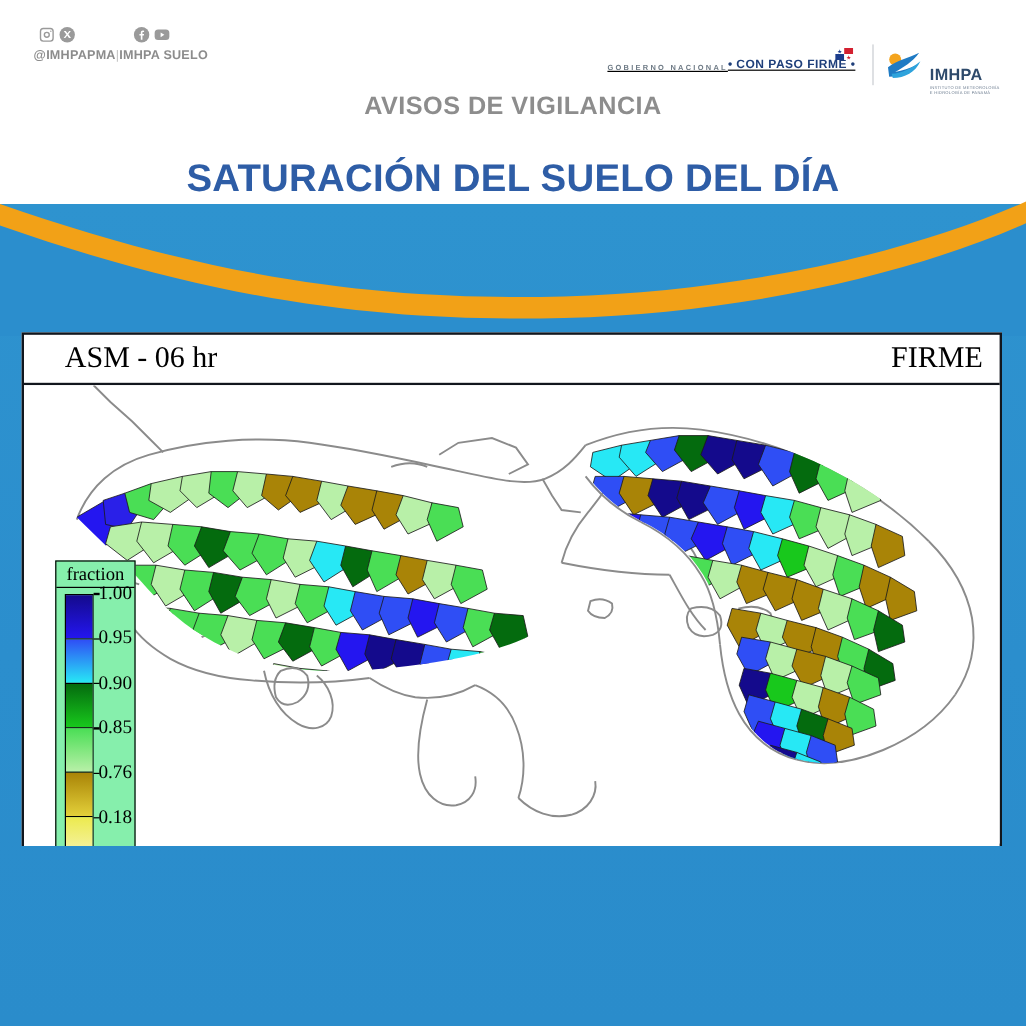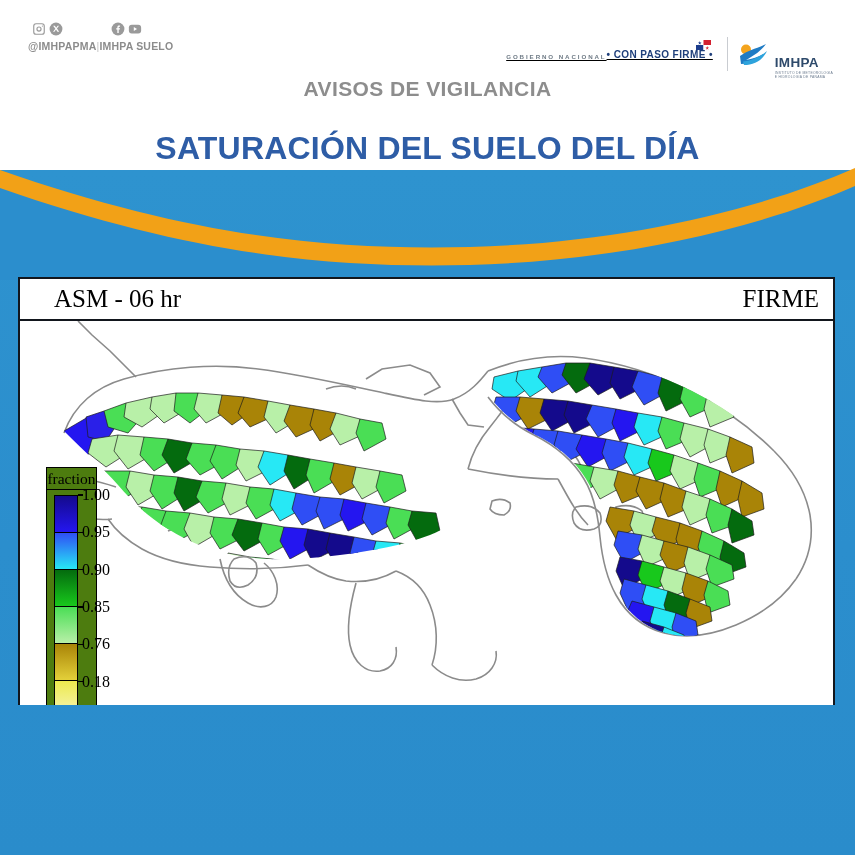--- a/index.html
+++ b/index.html
@@ -53,22 +53,22 @@
     background:#ffffff;border:2px solid #12161d;box-sizing:border-box;}
   .panel-head{position:relative;height:40px;border-bottom:2px solid #12161d;
     font-family:"Liberation Serif", serif;}
   .ph-left{position:absolute;left:14px;top:6px;font-size:25px;color:#000;margin-left:20px;}
   .ph-mid{position:absolute;left:0;top:6px;width:100%;text-align:center;font-size:25px;color:#000;}
   .ph-right{position:absolute;right:14px;top:6px;font-size:25px;color:#000;}
   .map-area{position:relative;width:100%;height:384px;overflow:hidden;background:#fff;}
   .map-svg{position:absolute;left:0;top:0;width:813px;height:384px;}
 
   
-  .legend{position:absolute;left:26px;top:146px;width:51px;height:261px;
-    background:#4d7c0f;border:1.6px solid #000;box-sizing:border-box;z-index:5;
+  .legend{position:absolute;left:26px;top:146px;width:67px;height:261px;
+    background:#86efac;border:1.6px solid #000;box-sizing:border-box;z-index:5;
     font-family:"Liberation Serif", serif;}
   .legend-title{position:absolute;left:0;top:0;width:100%;height:21px;
     border-bottom:1.5px solid #000;font-size:15.5px;text-align:center;line-height:21px;color:#000;}
   .legend-bar{position:absolute;left:7px;top:27px;width:24px;height:224px;
     border:1.5px solid #000;box-sizing:border-box;}
   .lg-band{width:100%;box-sizing:border-box;border-bottom:1.5px solid #000;}
   .lg-band:last-child{border-bottom:none;}
   .legend-ticks{position:absolute;left:31px;top:27px;width:34px;height:224px;}
   .lg-tick{position:absolute;left:0;width:100%;height:0;}
   .lg-tick .dash{position:absolute;left:0;top:-0.7px;width:5px;height:1.5px;background:#000;}

